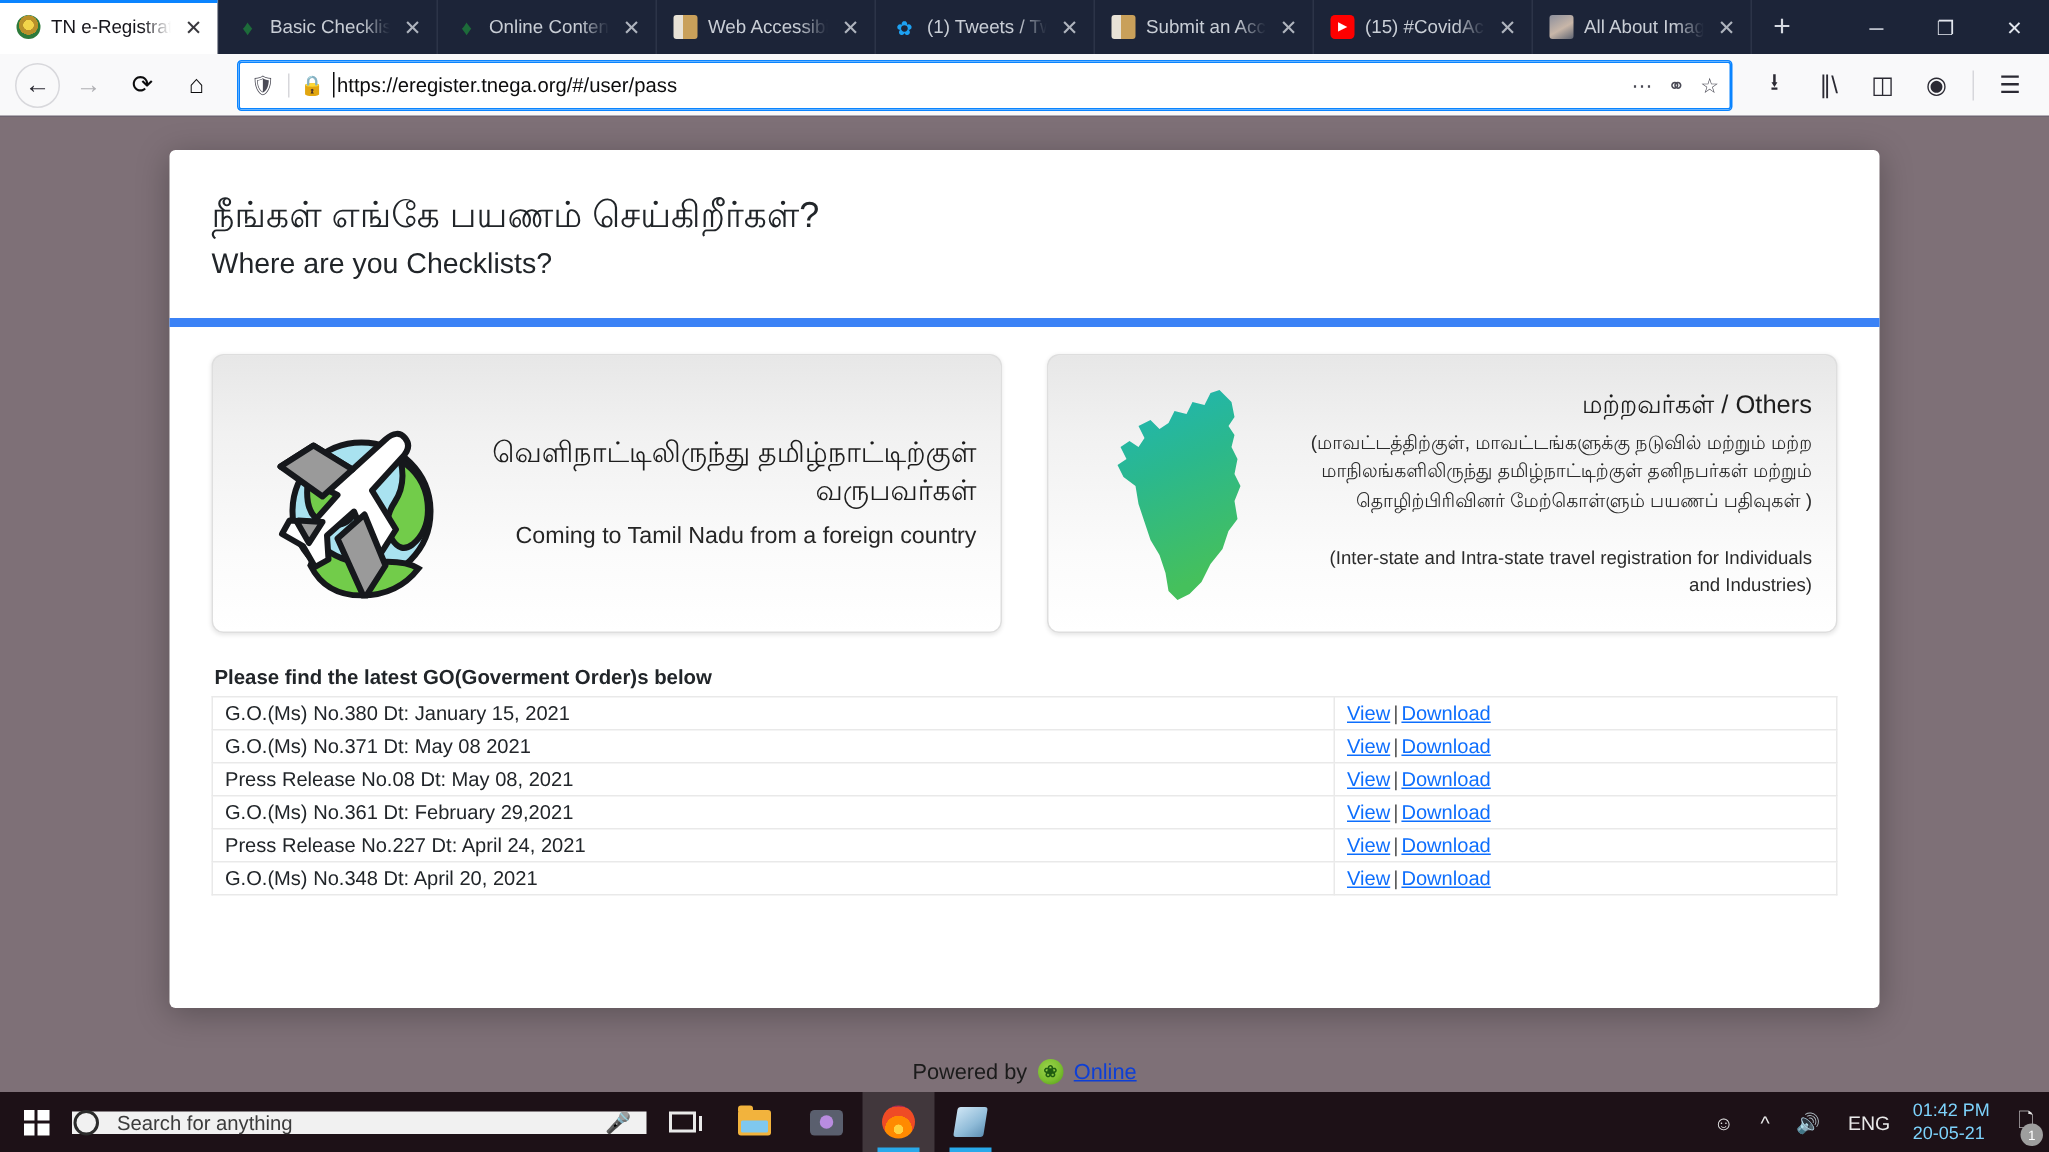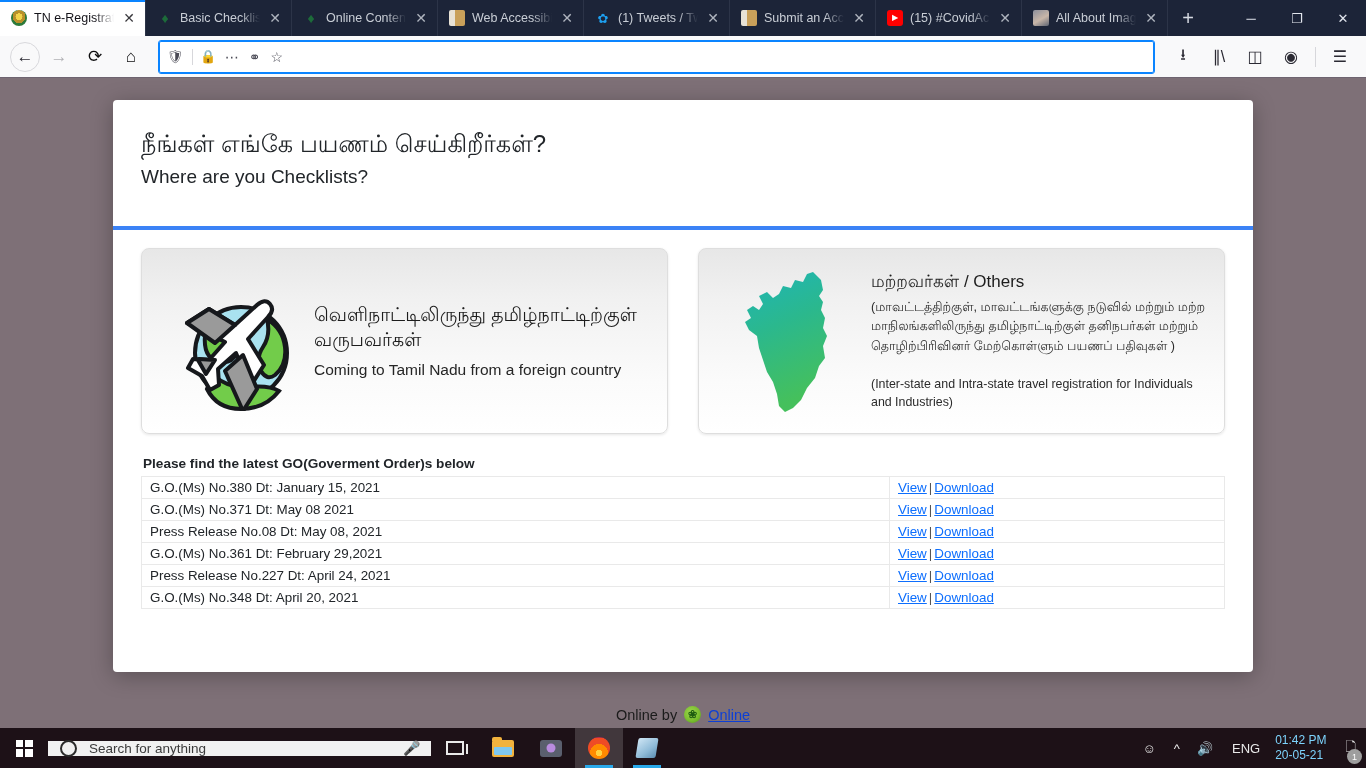--- a/index.html
+++ b/index.html
@@ -93,38 +93,38 @@
   .page-behind { position: absolute; inset: 0; background: #fff; }
   .backdrop { position: absolute; inset: 0; background: #7e7077; }
 
   .modal {
     position: absolute; left: 113px; top: 22px; width: 1140px; height: 572px;
     background: #ffffff; border-radius: 4px;
     box-shadow: 0 4px 22px rgba(0,0,0,.28);
     display: flex; flex-direction: column;
   }
   .modal-header {
-    padding: 28px 28px 38px 28px; border-bottom: 4px solid #3b82f6;
+    padding: 28px 28px 24px 28px; border-bottom: 6px solid #3b82f6;
   }
   .modal-title-ta { font-size: 24px; color: #212529; font-weight: 400; line-height: 1.35; }
   .modal-title-en { font-size: 19px; color: #212529; font-weight: 400; margin-top: 6px; }
 
   .modal-body { padding: 18px 28px 0 28px; flex: 1 1 auto; }
 
   .choices { display: flex; gap: 30px; }
   .choice {
     flex: 1 1 0; min-width: 0; height: 186px;
     background: linear-gradient(180deg,#e7e7e7 0%, #f1f1f1 28%, #fbfbfb 72%, #ffffff 100%);
     border: 1px solid #dedede; border-radius: 8px;
     box-shadow: 0 1px 3px rgba(0,0,0,.10);
     display: flex; align-items: center; padding: 10px 16px; gap: 6px;
     cursor: pointer;
   }
   .choice-art { flex: 0 0 150px; height: 150px; display: flex; align-items: center; justify-content: center; }
-  .choice-text { flex: 1 1 auto; min-width: 0; }
+  .choice-text { flex: 1 1 auto; min-width: 0; text-align: right; }
   .choice-title { font-size: 19px; color: #1d1d1d; line-height: 1.32; }
   .choice-title-sm { font-size: 17px; color: #1d1d1d; line-height: 1.32; }
   .choice-sub { font-size: 15.5px; color: #262626; margin-top: 7px; line-height: 1.35; }
   .choice-sub-ta { font-size: 12.6px; color: #2b2b2b; margin-top: 5px; line-height: 1.52; }
   .choice-sub-en { font-size: 12.4px; color: #2b2b2b; margin-top: 19px; line-height: 1.5; }
 
   .go-title { font-size: 13.6px; font-weight: 700; color: #212529; margin: 22px 0 0 2px; }
   table.go-table { width: 100%; border-collapse: collapse; margin-top: 5px; }
   table.go-table td {
     border: 1px solid #e9e9e9; padding: 3px 8px;
@@ -150,21 +150,21 @@
   
   .taskbar {
     position: absolute; left: 0; right: 0; bottom: 0; height: 40px;
     background: #1d1117; display: flex; align-items: center;
   }
   .startbtn { width: 48px; height: 40px; display: flex; align-items: center; justify-content: center; }
   .winlogo { width: 17px; height: 17px; display: grid; grid-template: 1fr 1fr / 1fr 1fr; gap: 2px; }
   .winlogo i { background: #fff; display: block; }
   .searchbox {
     width: 383px; height: 15px; background: #f1f1f1; border-radius: 0;
-    display: flex; align-items: center; padding: 0 10px 0 12px; gap: 12px;
+    display: flex; align-items: center; padding: 0 10px 0 1px; gap: 12px;
   }
   .searchring { width: 17px; height: 17px; border: 2.2px solid #2b2b2b; border-radius: 50%; flex: 0 0 auto; }
   .searchtext { flex: 1 1 auto; font-size: 13.5px; color: #3b3b3b; }
   .mic { font-size: 14px; color: #2b2b2b; }
   .tb-apps { display: flex; align-items: center; height: 40px; }
   .tb-app {
     width: 48px; height: 40px; display: flex; align-items: center; justify-content: center;
     position: relative;
   }
   .tb-app.running::after {
@@ -261,20 +261,21 @@
   <div class="navbar">
     <div class="navbtn back">←</div>
     <div class="navbtn fwd">→</div>
     <div class="navbtn">⟳</div>
     <div class="navbtn">⌂</div>
 
     <div class="urlbar">
       <span class="url-shield">🛡</span>
       <span class="url-sep"></span>
       <span class="url-lock">🔒</span>
+      <span class="url-text">https://eregister.tnega.org/#/user/pass</span>
       <span class="url-icons">
         <span>⋯</span>
         <span>⚭</span>
         <span>☆</span>
       </span>
     </div>
 
     <div class="tbicons">
       <div class="tbicon">⭳</div>
       <div class="tbicon">∥\</div>
@@ -393,21 +394,21 @@
                 <a href="#">View</a><span class="lsep">|</span><a href="#">Download</a>
               </td>
             </tr>
           </tbody>
         </table>
 
       </div>
     </div>
 
     <div class="footer">
-      <span>Online by</span>
+      <span>Powered by</span>
       <span class="tnega-logo">❀</span>
       <a href="#">Online</a>
     </div>
 
   </div>
 </div>
 
 <div class="taskbar">
 
   <div class="startbtn">

